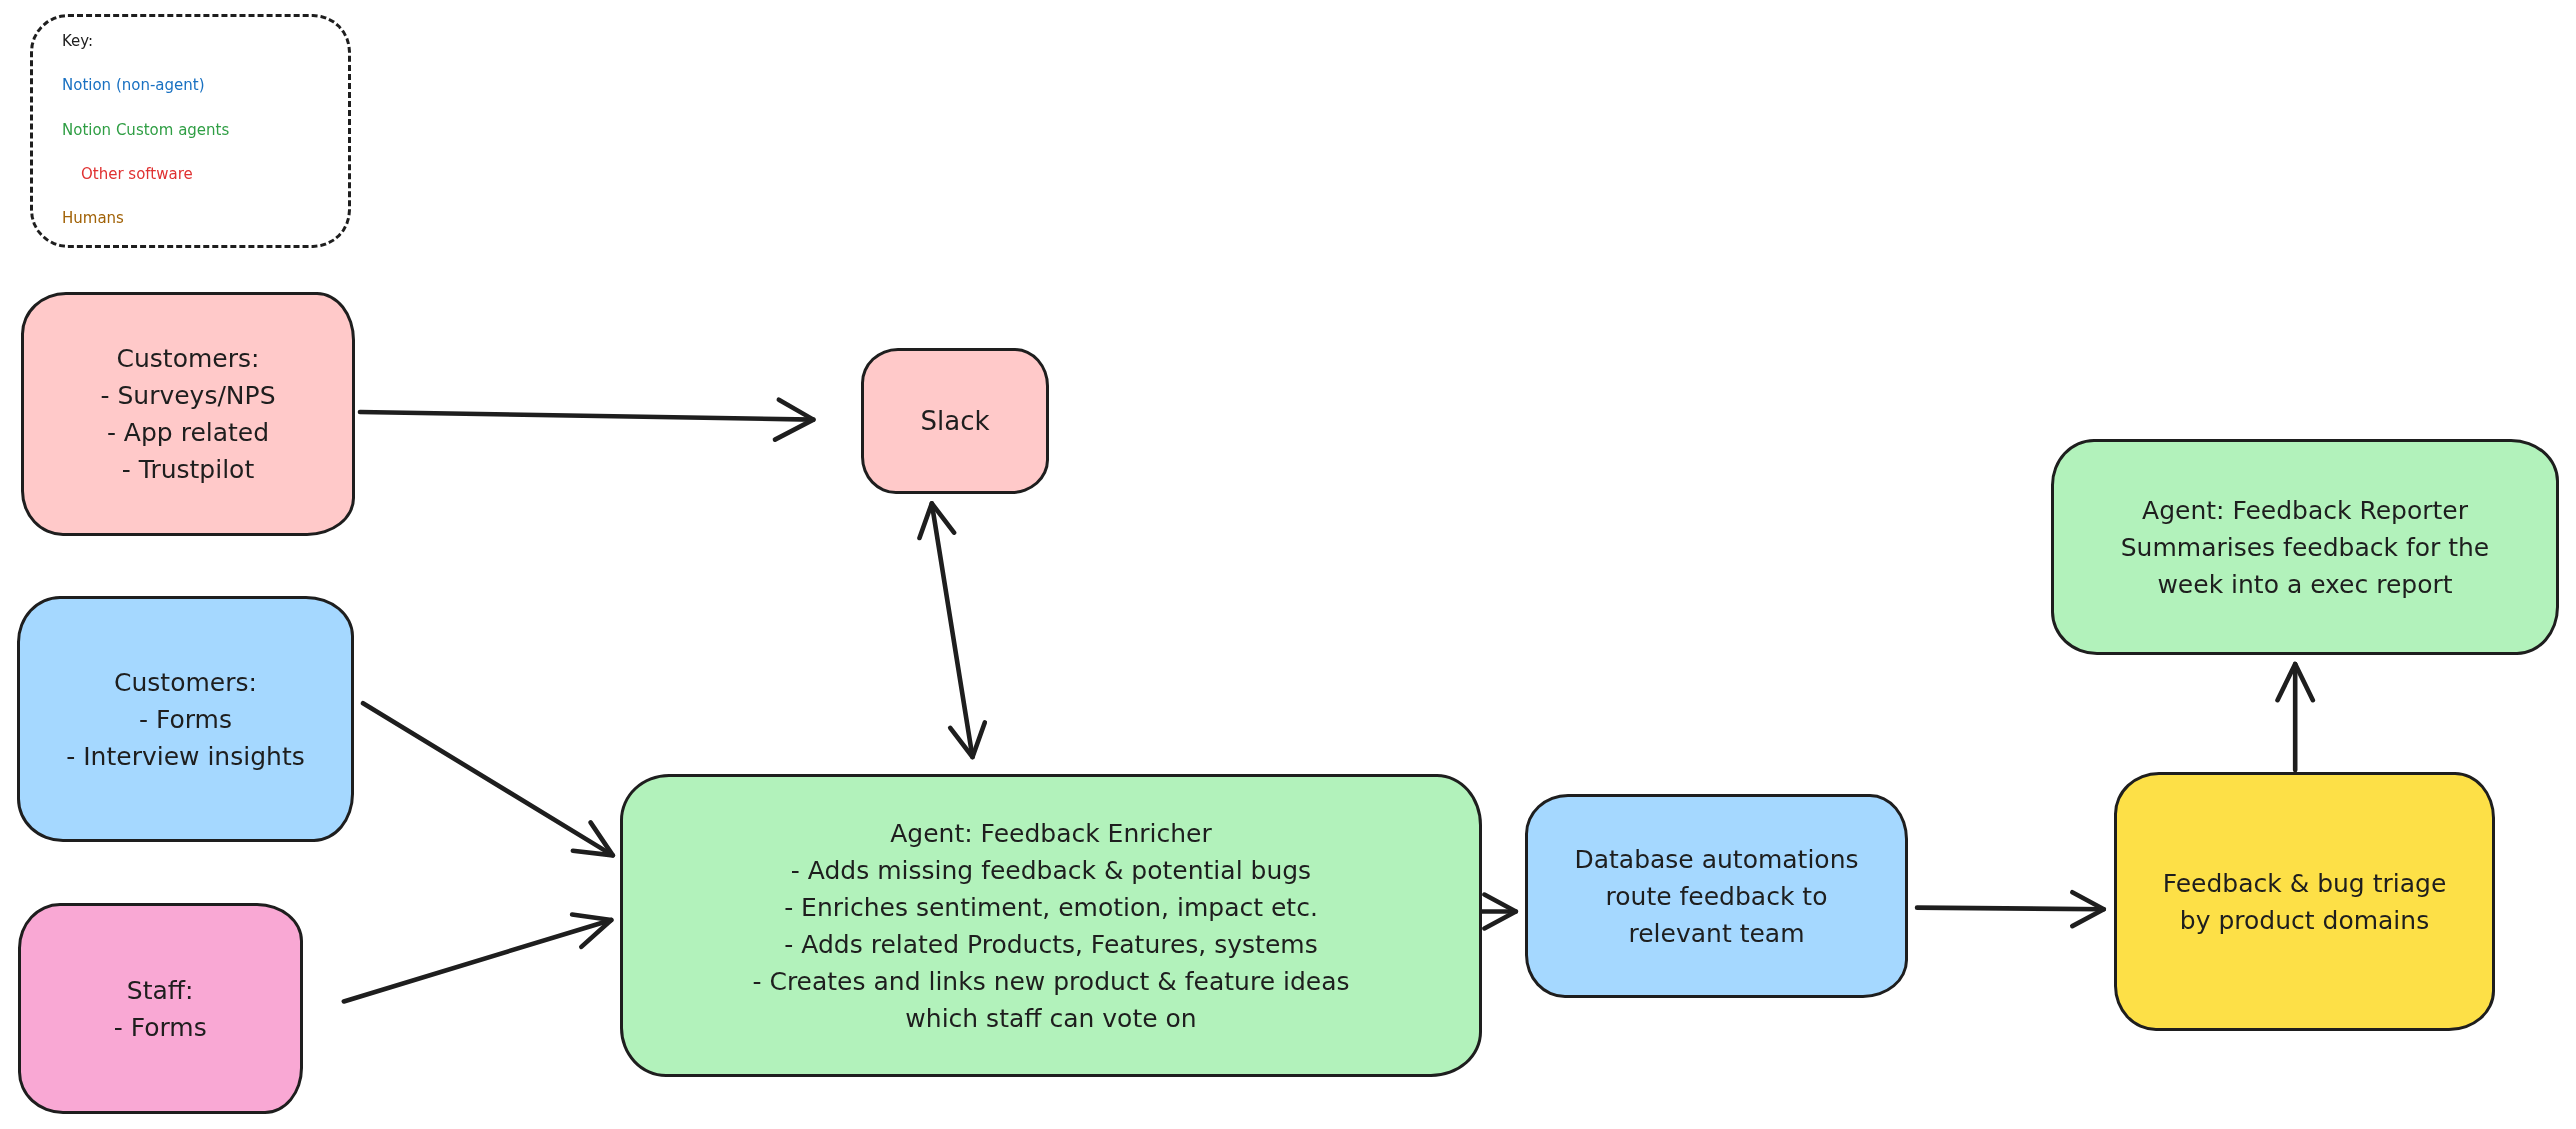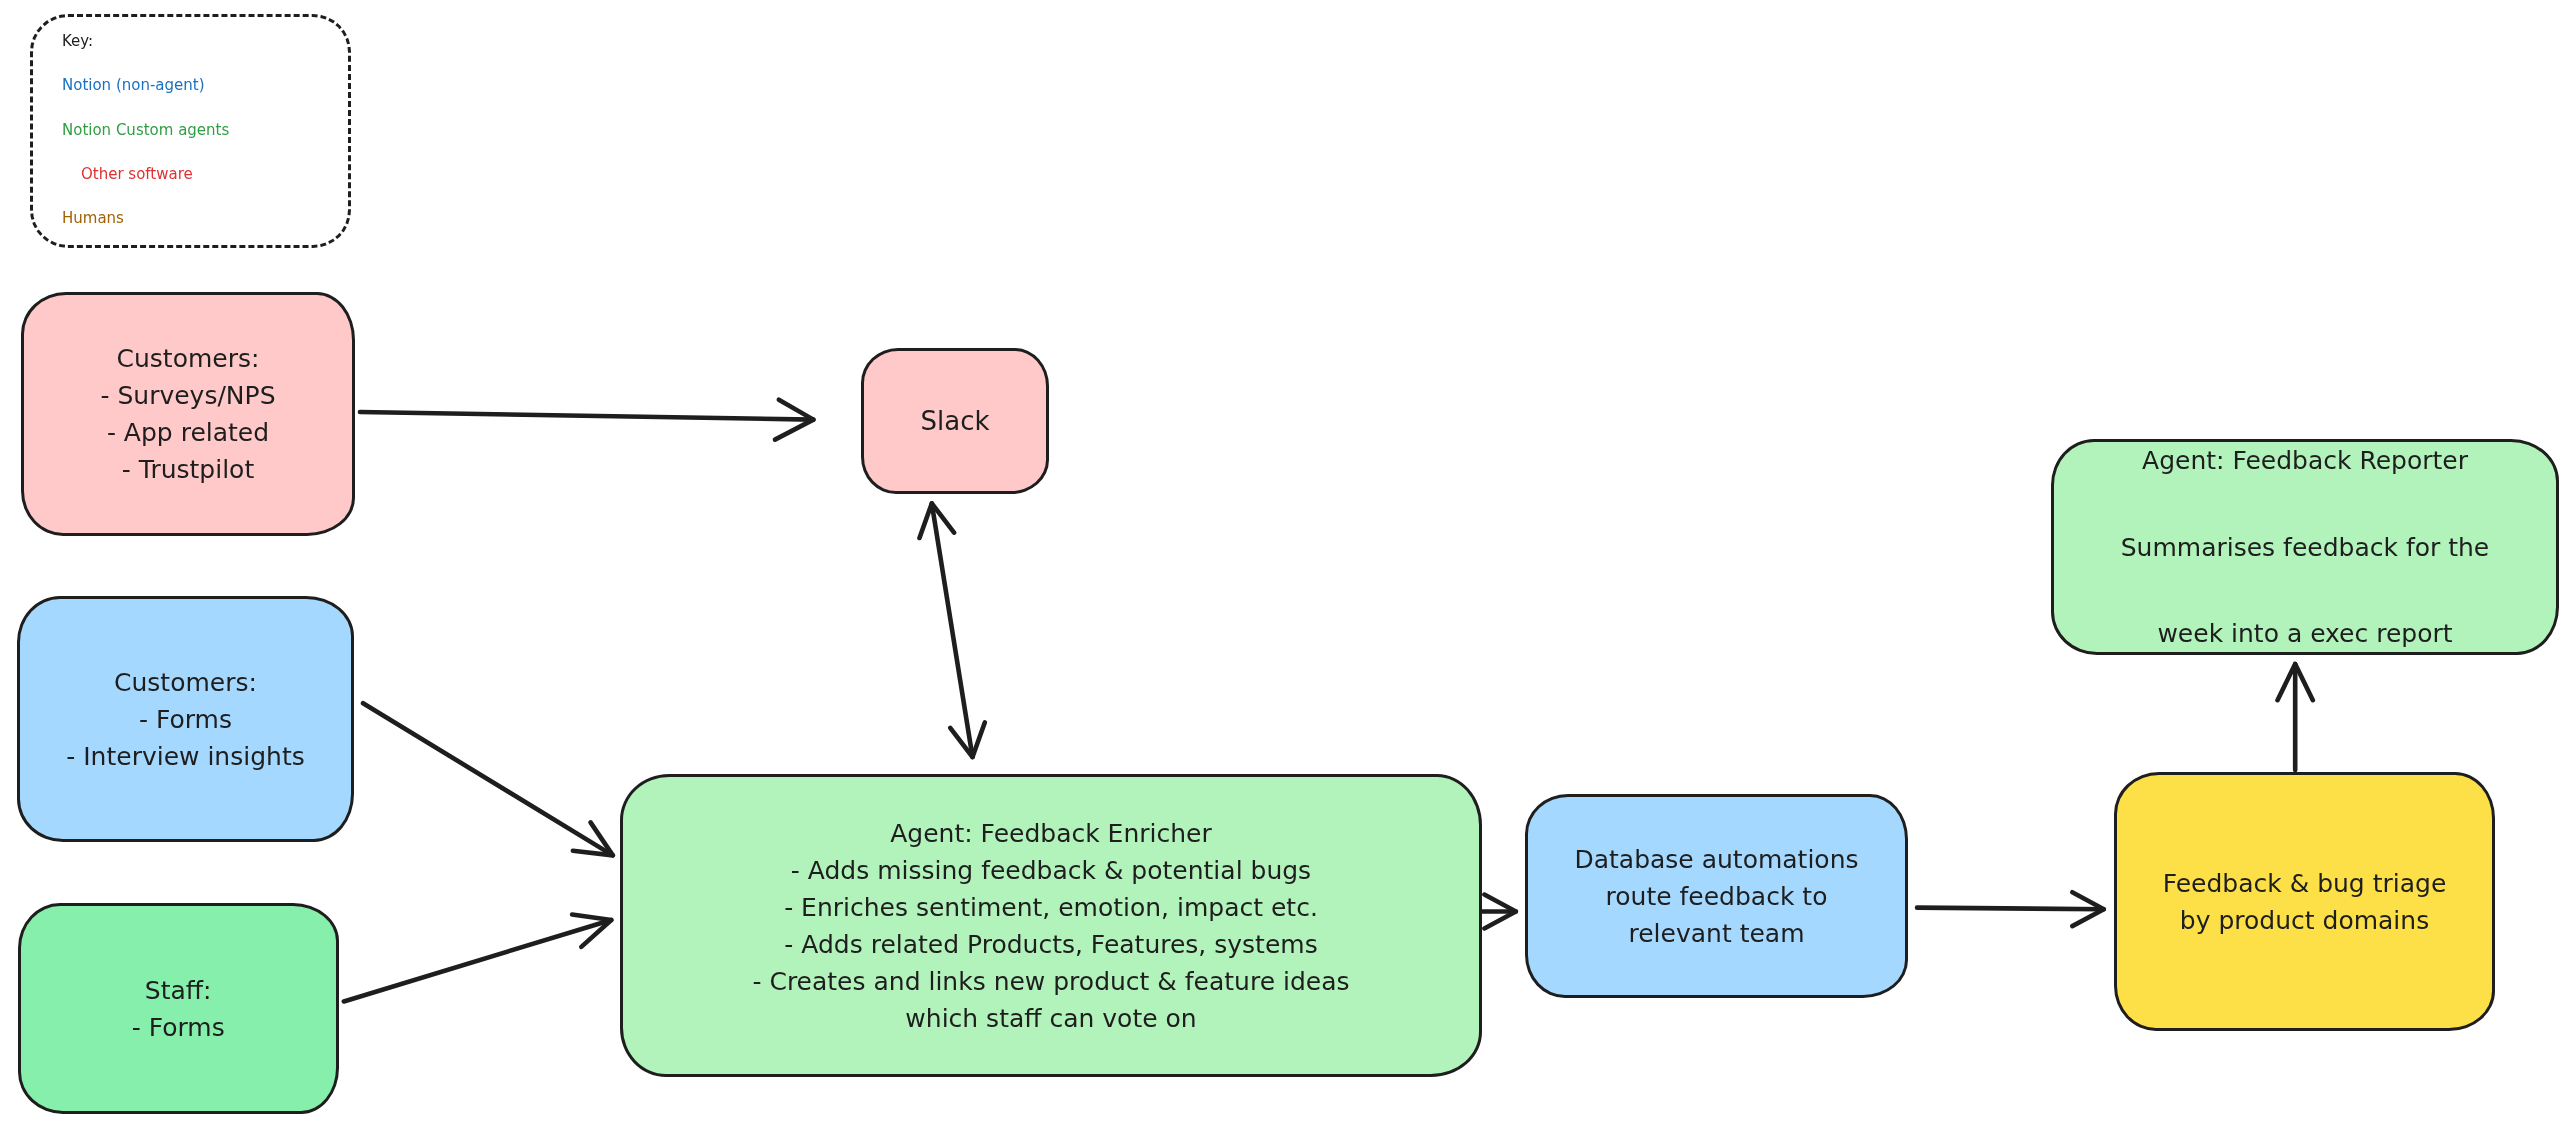--- a/index.html
+++ b/index.html
@@ -111,21 +111,21 @@
   <div class="node" style="left: 861px; top: 348px; width: 188px; height: 146px; border-radius: 37px 34px 38px 35px / 35px 38px 34px 37px; font-size: 26px; background-color: rgb(255, 201, 201);">
     <div class="nl">Slack</div>
   </div>
 
   <div class="node" style="left: 17px; top: 596px; width: 337px; height: 246px; border-radius: 43px 48px 40px 46px / 46px 40px 48px 43px; background-color: rgb(165, 216, 255);">
     <div class="nl">Customers:</div>
     <div class="nl">- Forms</div>
     <div class="nl">- Interview insights</div>
   </div>
 
-  <div class="node" style="left: 17.7px; top: 903px; width: 321px; height: 211px; border-radius: 42px 46px 38px 45px / 45px 38px 46px 42px; background-color: #86efac;">
+  <div class="node" style="left: 17.7px; top: 903px; width: 285px; height: 211px; border-radius: 42px 46px 38px 45px / 45px 38px 46px 42px; background-color: #f9a8d4;">
     <div class="nl">Staff:</div>
     <div class="nl">- Forms</div>
   </div>
 
   <div class="node" style="left: 620px; top: 774px; width: 862px; height: 303px; border-radius: 49px 45px 51px 46px / 46px 51px 45px 49px; background-color: rgb(178, 242, 187);">
     <div class="nl">Agent: Feedback Enricher</div>
     <div class="nl">- Adds missing feedback &amp; potential bugs</div>
     <div class="nl">- Enriches sentiment, emotion, impact etc.</div>
     <div class="nl">- Adds related Products, Features, systems</div>
     <div class="nl">- Creates and links new product &amp; feature ideas</div>
@@ -136,20 +136,20 @@
     <div class="nl">Database automations</div>
     <div class="nl">route feedback to</div>
     <div class="nl">relevant team</div>
   </div>
 
   <div class="node" style="left: 2114px; top: 772px; width: 381px; height: 259px; border-radius: 45px 40px 46px 42px / 42px 46px 40px 45px; background-color: #fde047;">
     <div class="nl">Feedback &amp; bug triage</div>
     <div class="nl">by product domains</div>
   </div>
 
-  <div class="node" style="left: 2051px; top: 439px; width: 508px; height: 216px; border-radius: 43px 48px 42px 46px / 46px 42px 48px 43px; background-color: rgb(178, 242, 187); justify-content: space-between;">
+  <div class="node" style="left: 2051px; top: 439px; width: 508px; height: 216px; border-radius: 43px 48px 42px 46px / 46px 42px 48px 43px; background-color: rgb(178, 242, 187);">
     <div class="nl">Agent: Feedback Reporter</div>
     <div class="nl">Summarises feedback for the</div>
     <div class="nl">week into a exec report</div>
   </div>
 
 </div>
 
 
 </body></html>

